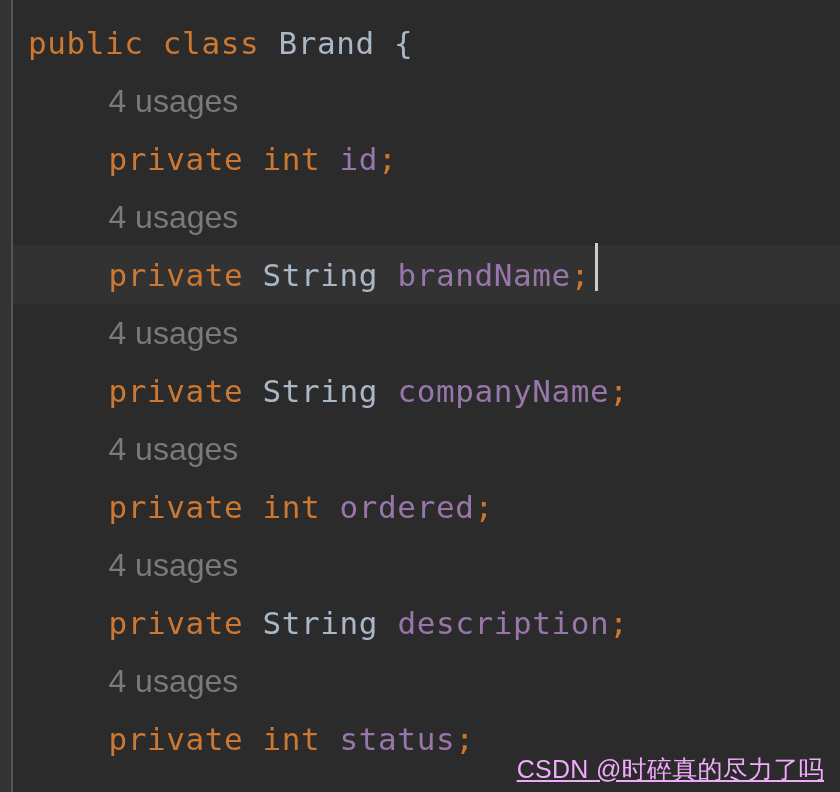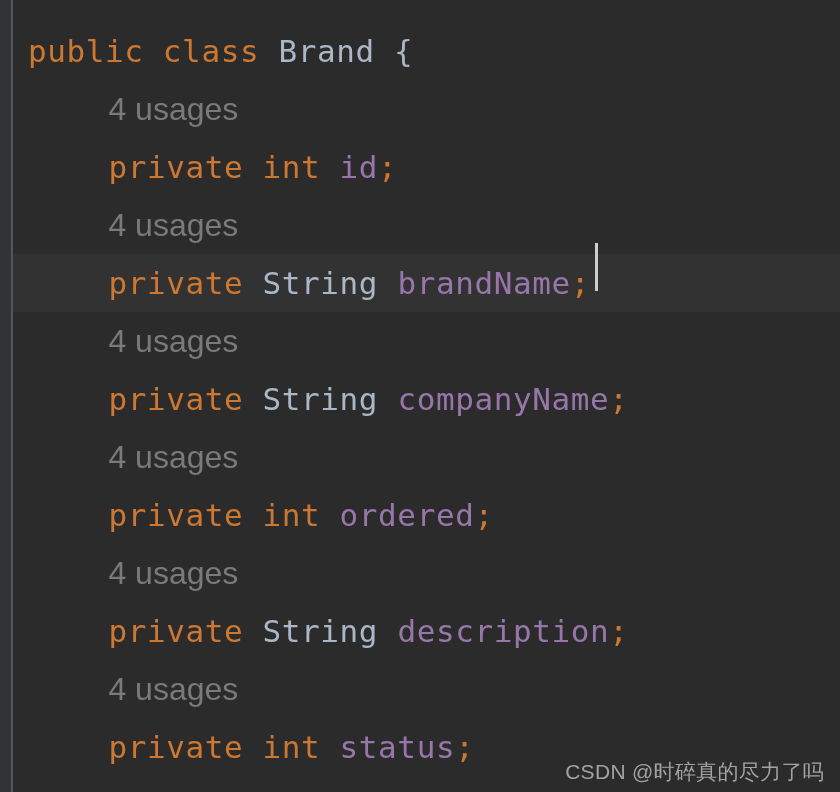--- a/index.html
+++ b/index.html
@@ -35,21 +35,21 @@
     width: 2px;
     height: 792px;
     background: #545658;
     z-index: 4;
   }
 
   
   #code-surface {
     position: absolute;
     left: 13px;
-    top: 16px;
+    top: 8px;
     right: 0;
     height: 668px;
     background: #2b2b2b;
   }
 
   .editor-line {
     position: absolute;
     left: 0;
     right: 0;
     height: 58px;
@@ -97,26 +97,27 @@
     background: #cdcdcd;
     z-index: 6;
   }
 
   
   #watermark {
     position: absolute;
     right: 16px;
     bottom: 6px;
     font-family: "Liberation Sans", "DejaVu Sans", sans-serif;
-    font-size: 21px;
-    color: #a3a3a3;
+    font-size: 25px;
+    color: #f0abfc;
     letter-spacing: 0.3px;
     white-space: pre;
     z-index: 7;
     pointer-events: none;
+    text-decoration: underline;
   }
 </style>
 </head>
 <body>
 
 <div id="editor-root" style="background: rgb(43, 43, 43);">
 
   <div id="gutter" style="background: rgb(49, 51, 53);"></div>
   <div id="gutter-divider" style="background: rgb(84, 86, 88);"></div>
 

